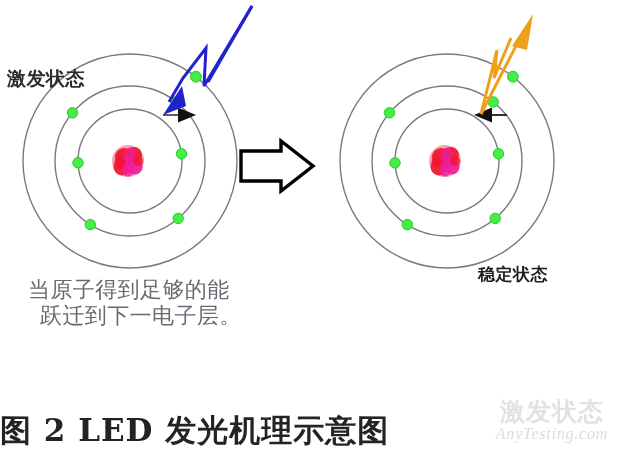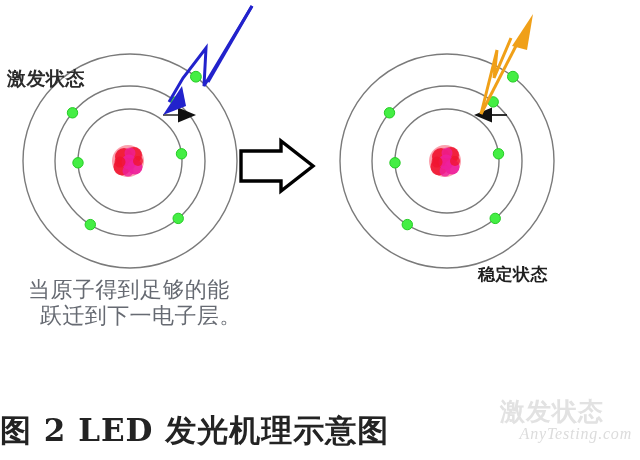--- a/index.html
+++ b/index.html
@@ -109,21 +109,20 @@
     line-height: 27px;
   }
   .watermark .wm-en {
     display: block;
     font-family: "Liberation Serif", "DejaVu Serif", serif;
     font-style: italic;
     font-size: 16px;
     color: #dcdcdc;
     letter-spacing: 0.8px;
     line-height: 18px;
-    text-align: right;
   }
 </style>
 </head>
 <body>
 
 <div id="stage">
 
   <svg class="diagram-svg" viewBox="0 0 640 460" xmlns="http://www.w3.org/2000/svg">
 
     <g>

